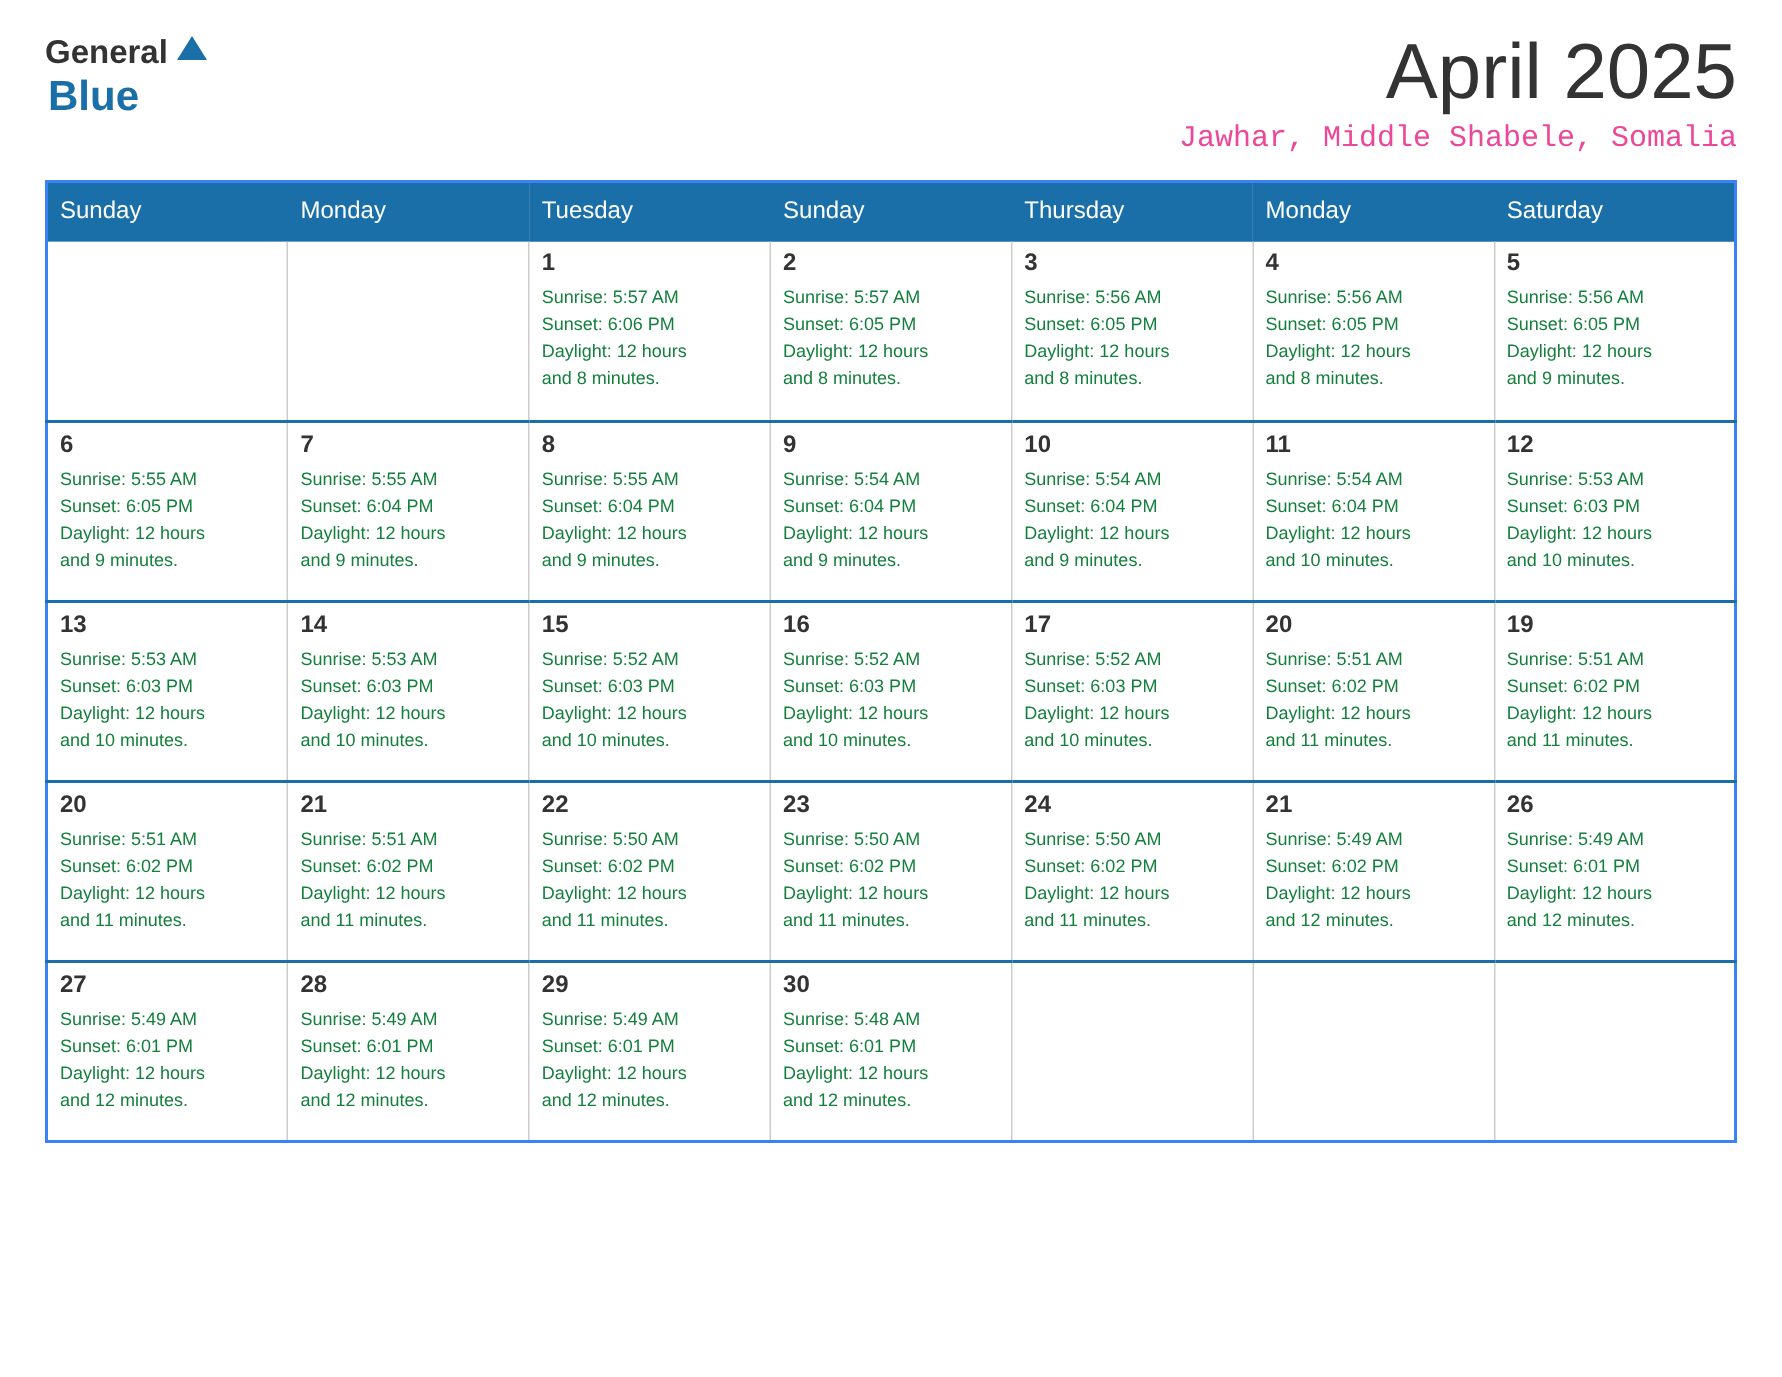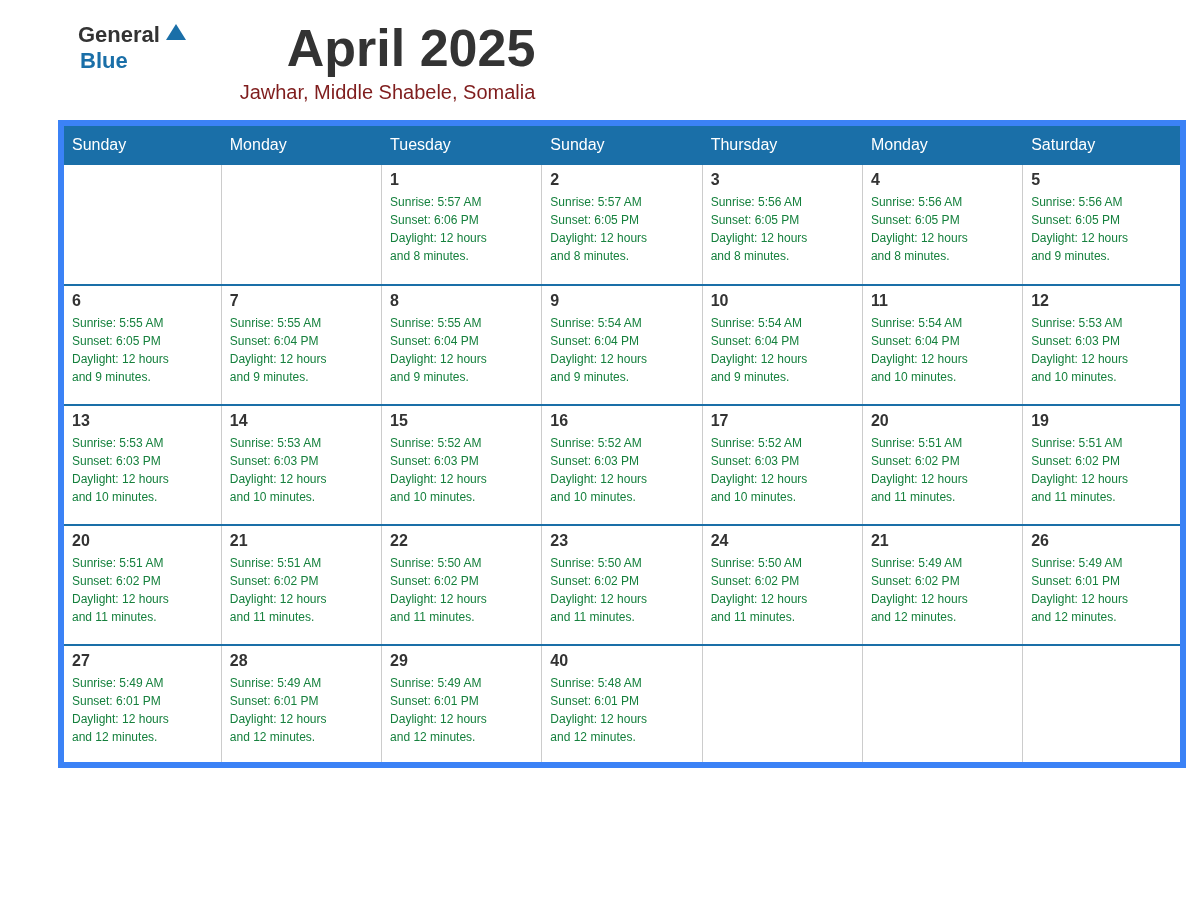--- a/index.html
+++ b/index.html
@@ -6,63 +6,63 @@
     body {
       font-family: Arial, sans-serif;
       background: #fff;
       color: #333;
       padding: 20px 30px;
       width: 1188px;
       min-height: 918px;
     }
     .header-area {
       display: flex;
+      justify-content: space-between;
       align-items: flex-start;
       margin-bottom: 16px;
-      margin-left: 48px;
     }
     .logo {
       display: flex;
       align-items: center;
       gap: 0;
     }
     .logo-text-general {
       font-size: 22px;
       font-weight: bold;
       color: #333;
     }
     .logo-text-blue {
-      font-size: 22px;
+      font-size: 28px;
       font-weight: bold;
       color: #1a6fa8;
     }
     .logo-icon {
       width: 28px;
       height: 28px;
       margin-left: 2px;
     }
     .title-area {
       text-align: right;
     }
     .month-title {
       font-size: 52px;
-      font-weight: bold;
+      font-weight: normal;
       color: #333;
       line-height: 1.1;
     }
     .location-title {
       font-size: 20px;
-      color: #7f1d1d;
+      color: #ec4899;
       margin-top: 4px;
+      font-family: Liberation Mono, monospace;
     }
     .calendar-table {
       width: 100%;
       border-collapse: collapse;
-      border: 6px solid #3b82f6;
-      margin-left: 28px;
+      border: 2px solid #3b82f6;
     }
     .calendar-table th {
       background-color: #1a6fa8;
       color: #fff;
       padding: 10px 8px;
       text-align: left;
       font-size: 16px;
       font-weight: normal;
       border: 1px solid #1a6fa8;
     }
@@ -332,21 +332,21 @@
 and 12 minutes.</div>
         </td>
         <td>
           <span class="day-number">29</span>
           <div class="day-info" style="white-space: pre-line;">Sunrise: 5:49 AM
 Sunset: 6:01 PM
 Daylight: 12 hours
 and 12 minutes.</div>
         </td>
         <td>
-          <span class="day-number">40</span>
+          <span class="day-number">30</span>
           <div class="day-info" style="white-space: pre-line;">Sunrise: 5:48 AM
 Sunset: 6:01 PM
 Daylight: 12 hours
 and 12 minutes.</div>
         </td>
         <td class="empty-cell"></td>
         <td class="empty-cell"></td>
         <td class="empty-cell"></td>
       </tr>
     </tbody>

